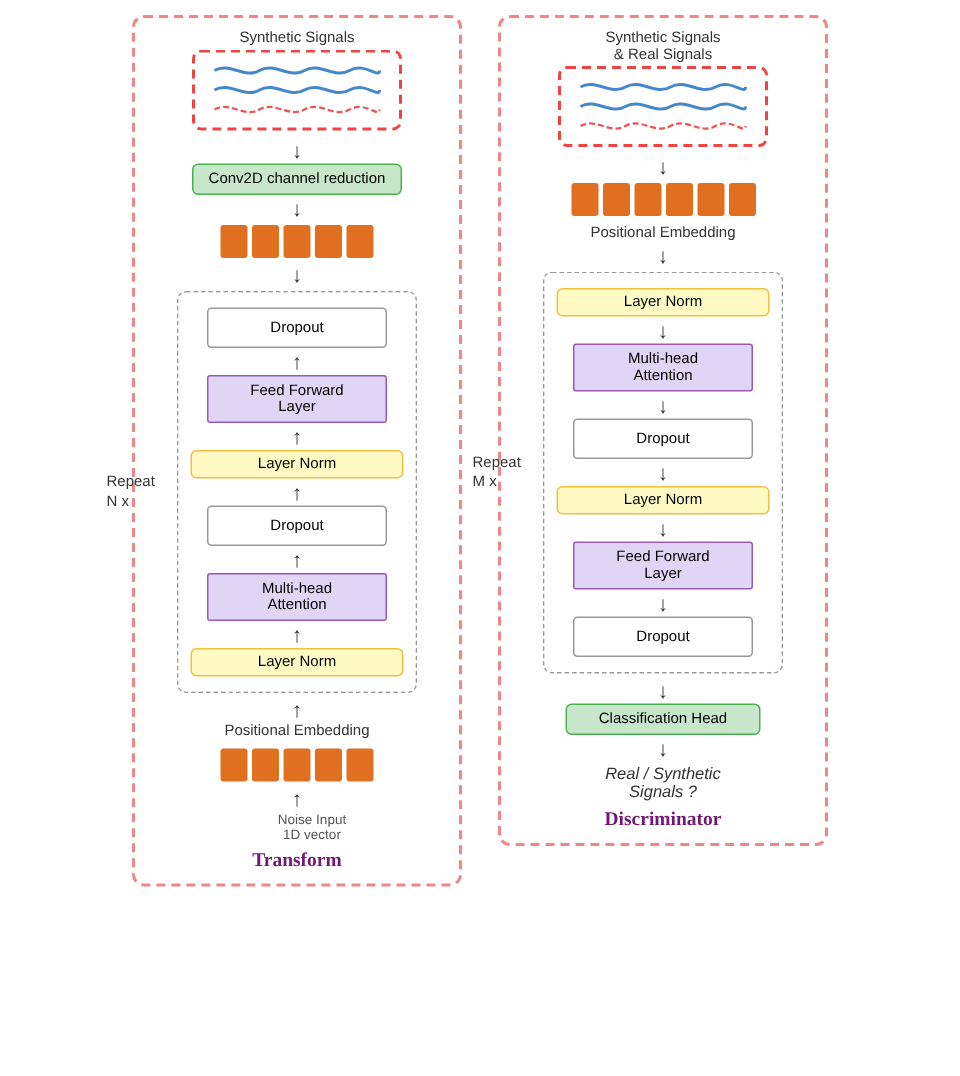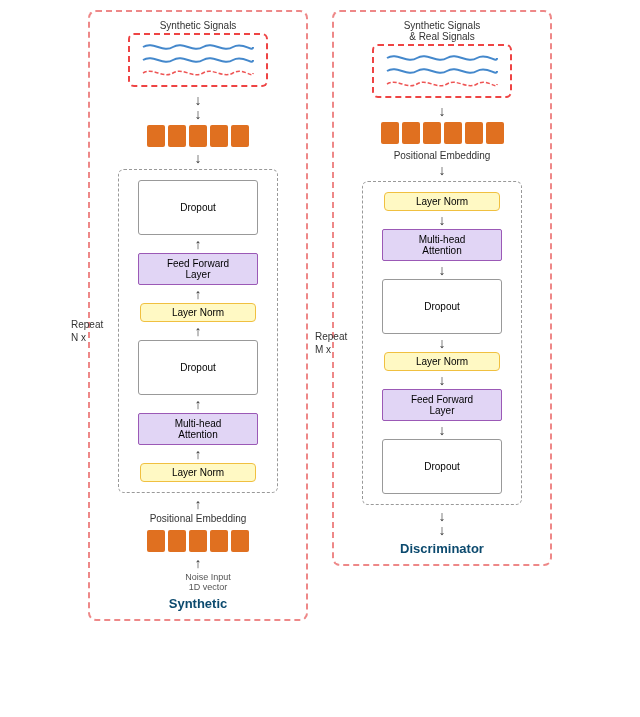--- a/index.html
+++ b/index.html
@@ -110,21 +110,21 @@
       font-size: 10px;
       color: #333;
       line-height: 1.3;
     }
 
     
     .box-white {
       background: #fff;
       border: 1px solid #999;
       border-radius: 3px;
-      padding: 21px 8px;
+      padding: 7px 8px;
       text-align: center;
       font-size: 10px;
       width: 120px;
       margin: 2px 0;
     }
 
     
     .box-purple {
       background: #e1d5f5;
       border: 1px solid #9b59b6;
@@ -137,21 +137,21 @@
     }
 
     
     .box-yellow {
       background: #fff9c4;
       border: 1px solid #f0c040;
       border-radius: 4px;
       padding: 3px 8px;
       text-align: center;
       font-size: 10px;
-      width: 116px;
+      width: 142px;
       margin: 2px 0;
     }
 
     
     .trapezoid-wrap {
       display: flex;
       flex-direction: column;
       align-items: center;
       margin: 2px 0;
     }
@@ -202,22 +202,23 @@
     .mini-arrow {
       font-size: 14px;
       color: #333;
       line-height: 1;
       text-align: center;
     }
 
     .section-title {
       font-size: 13px;
       font-weight: bold;
-      color: #0c4a6e;
+      color: #701a75;
       margin-top: 4px;
+      font-family: Liberation Serif, serif;
     }
   </style>
 </head>
 <body>
 
 <div class="main-container">
 
   <div class="column">
     <div class="outer-box">
 
@@ -231,20 +232,21 @@
             <path d="M0,6 C10,0 20,12 30,6 C40,0 50,12 60,6 C70,0 80,12 90,6 C100,0 110,12 110,6" stroke="#4488cc" stroke-width="2" fill="none"></path>
           </svg>
           <svg class="wave-svg" width="110" height="12">
             <path d="M0,6 C10,0 20,12 30,6 C40,0 50,12 60,6 C70,0 80,12 90,6 C100,0 110,12 110,6" stroke="#e55" stroke-width="1.5" fill="none" stroke-dasharray="4,2"></path>
           </svg>
         </div>
       </div>
 
       <div class="mini-arrow">↓</div>
 
+      <div class="box-green">Conv2D channel reduction</div>
 
       <div class="mini-arrow">↓</div>
 
       <div class="tokens">
         <div class="token"></div>
         <div class="token"></div>
         <div class="token"></div>
         <div class="token"></div>
         <div class="token"></div>
       </div>
@@ -282,21 +284,21 @@
         <div class="token"></div>
         <div class="token"></div>
         <div class="token"></div>
       </div>
 
       <div class="mini-arrow">↑</div>
 
 
       <div class="noise-label">Noise Input<br>1D vector</div>
 
-      <div class="section-title">Synthetic</div>
+      <div class="section-title">Transform</div>
     </div>
   </div>
 
   <div class="column">
     <div class="outer-box">
 
       <div class="signals-label">Synthetic Signals<br>&amp; Real Signals</div>
       <div class="signals-box">
         <div class="wavy-lines">
           <svg class="wave-svg" width="110" height="12">
@@ -342,21 +344,23 @@
         <div class="mini-arrow">↓</div>
 
         <div class="box-purple">Feed Forward<br>Layer</div>
         <div class="mini-arrow">↓</div>
 
         <div class="box-white">Dropout</div>
       </div>
 
       <div class="mini-arrow">↓</div>
 
-
-      <div class="mini-arrow">↓</div>
-
+      <div class="box-green-class">Classification Head</div>
+
+      <div class="mini-arrow">↓</div>
+
+      <div class="result-label">Real / Synthetic<br>Signals ?</div>
 
       <div class="section-title">Discriminator</div>
     </div>
   </div>
 
 </div>
 
 </body></html>

